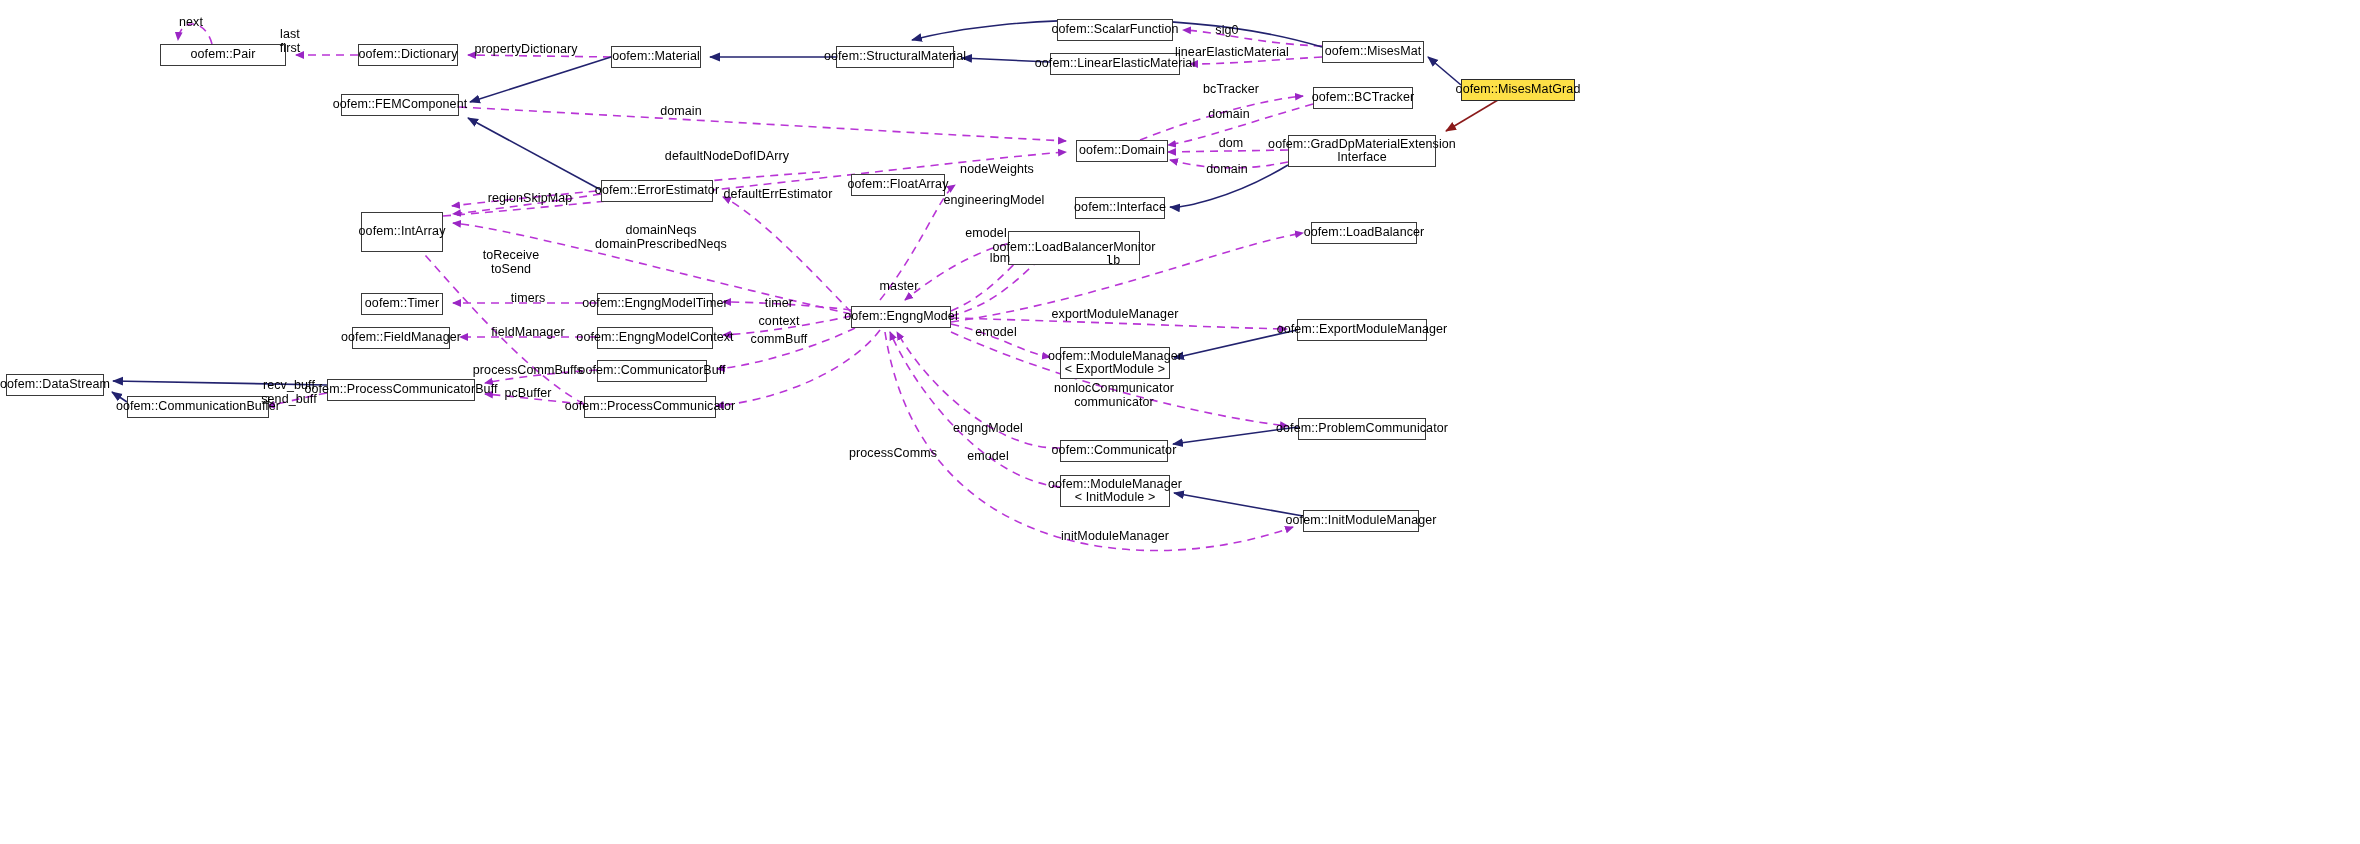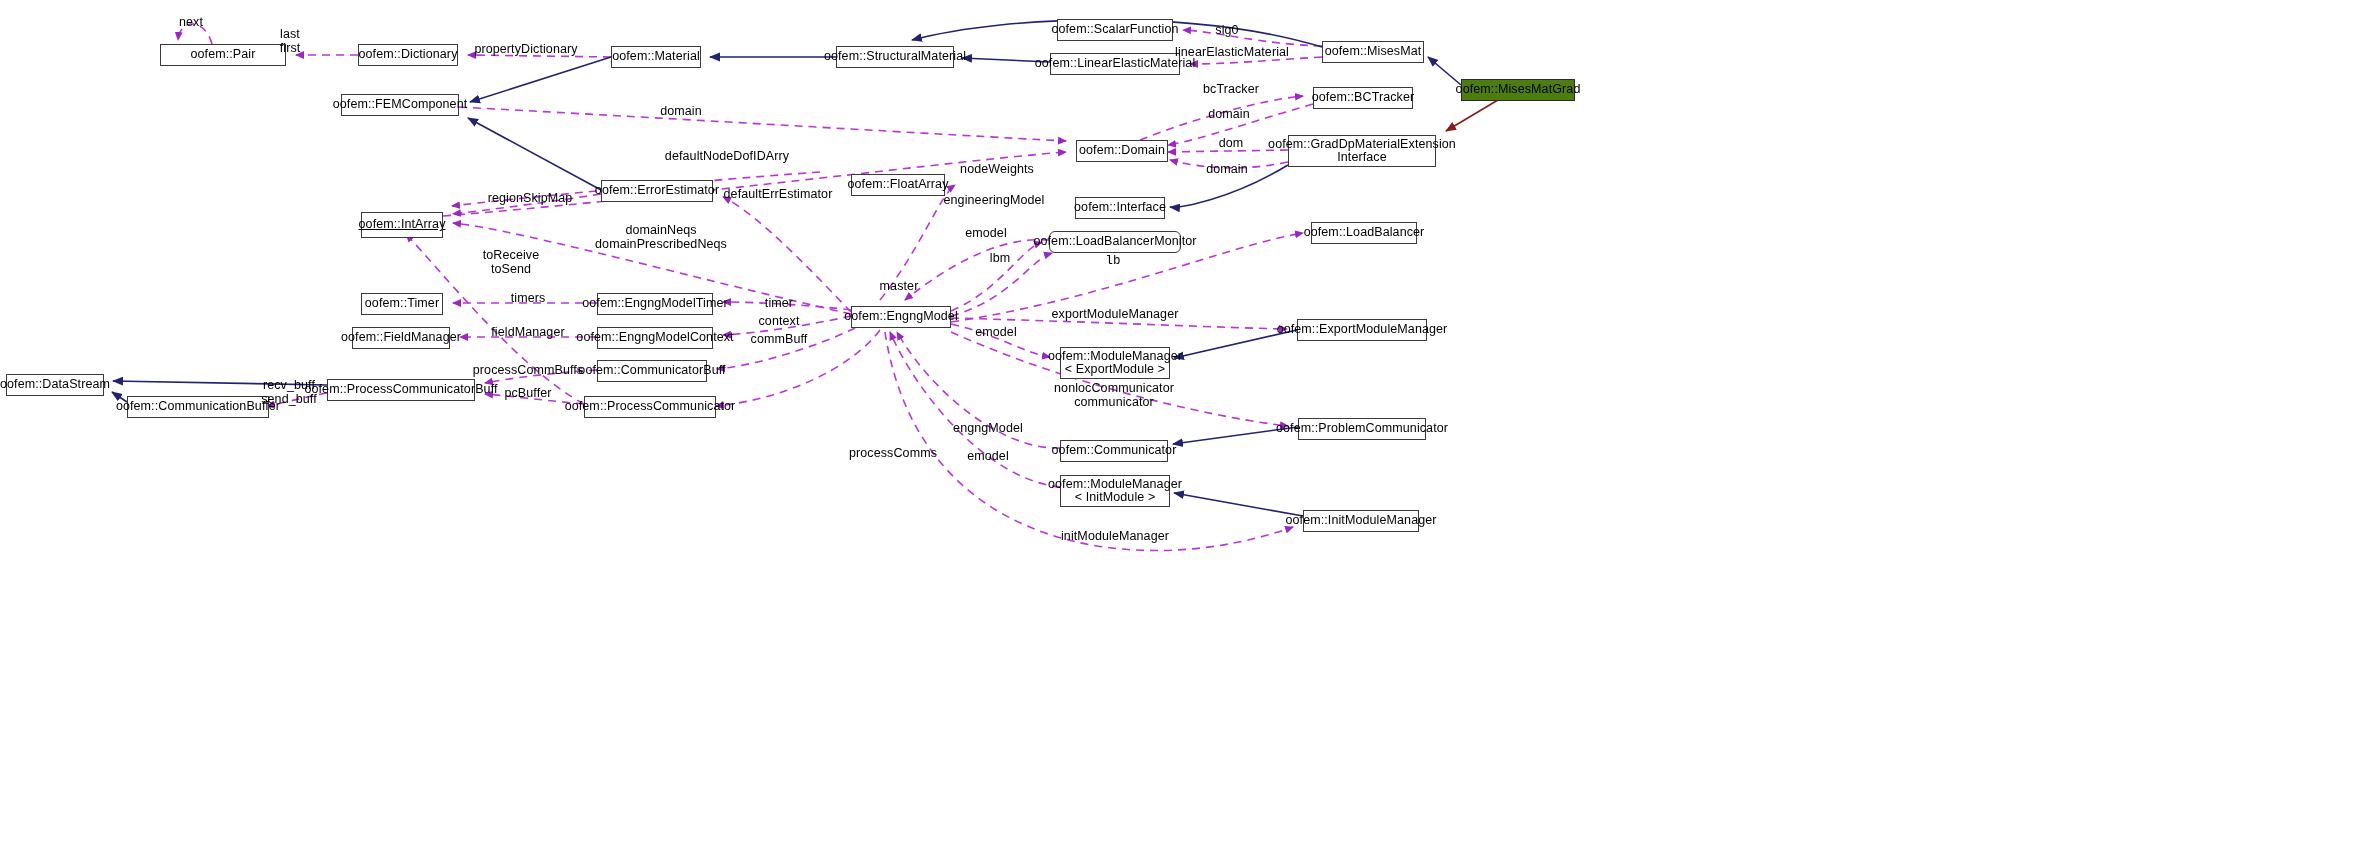--- a/index.html
+++ b/index.html
@@ -32,21 +32,21 @@
     font-size: 12.5px;
     line-height: 13.5px;
     text-align: center;
     display: flex;
     align-items: center;
     justify-content: center;
     white-space: pre;
     letter-spacing: 0.1px;
   }
   .node.highlight {
-    background: #4d7c0f;
+    background: #fde047;
     border-color: #2b2b2b;
   }
   .edge-label {
     position: absolute;
     font-size: 12.5px;
     line-height: 13.5px;
     color: #000000;
     white-space: pre;
     text-align: center;
     transform: translate(-50%, -50%);
@@ -188,23 +188,23 @@
       <div class="node" style="left: 1057px; top: 19px; width: 116px; height: 22px;">oofem::ScalarFunction</div>
       <div class="node" style="left: 1050px; top: 53px; width: 130px; height: 22px;">oofem::LinearElasticMaterial</div>
       <div class="node" style="left: 1322px; top: 41px; width: 102px; height: 22px;">oofem::MisesMat</div>
       <div class="node highlight" style="left: 1461px; top: 79px; width: 114px; height: 22px;">oofem::MisesMatGrad</div>
       <div class="node" style="left: 1313px; top: 87px; width: 100px; height: 22px;">oofem::BCTracker</div>
       <div class="node" style="left: 1288px; top: 135px; width: 148px; height: 32px;">oofem::GradDpMaterialExtension
 Interface</div>
       <div class="node" style="left: 1076px; top: 140px; width: 92px; height: 22px;">oofem::Domain</div>
       <div class="node" style="left: 601px; top: 180px; width: 112px; height: 22px;">oofem::ErrorEstimator</div>
       <div class="node" style="left: 851px; top: 174px; width: 94px; height: 22px;">oofem::FloatArray</div>
-      <div class="node" style="left: 361px; top: 212px; width: 82px; height: 26px; text-decoration: underline;">oofem::IntArray</div>
+      <div class="node" style="left: 361px; top: 212px; width: 82px; height: 40px;">oofem::IntArray</div>
       <div class="node" style="left: 1075px; top: 197px; width: 90px; height: 22px;">oofem::Interface</div>
-      <div class="node" style="left: 1049px; top: 231px; width: 132px; height: 22px; border-radius: 6px;">oofem::LoadBalancerMonitor</div>
+      <div class="node" style="left: 1008px; top: 231px; width: 132px; height: 34px;">oofem::LoadBalancerMonitor</div>
       <div class="node" style="left: 1311px; top: 222px; width: 106px; height: 22px;">oofem::LoadBalancer</div>
       <div class="node" style="left: 361px; top: 293px; width: 82px; height: 22px;">oofem::Timer</div>
       <div class="node" style="left: 597px; top: 293px; width: 116px; height: 22px;">oofem::EngngModelTimer</div>
       <div class="node" style="left: 851px; top: 306px; width: 100px; height: 22px;">oofem::EngngModel</div>
       <div class="node" style="left: 352px; top: 327px; width: 98px; height: 22px;">oofem::FieldManager</div>
       <div class="node" style="left: 597px; top: 327px; width: 116px; height: 22px;">oofem::EngngModelContext</div>
       <div class="node" style="left: 1297px; top: 319px; width: 130px; height: 22px;">oofem::ExportModuleManager</div>
       <div class="node" style="left: 1060px; top: 347px; width: 110px; height: 32px;">oofem::ModuleManager
 &lt; ExportModule &gt;</div>
       <div class="node" style="left: 597px; top: 360px; width: 110px; height: 22px;">oofem::CommunicatorBuff</div>

